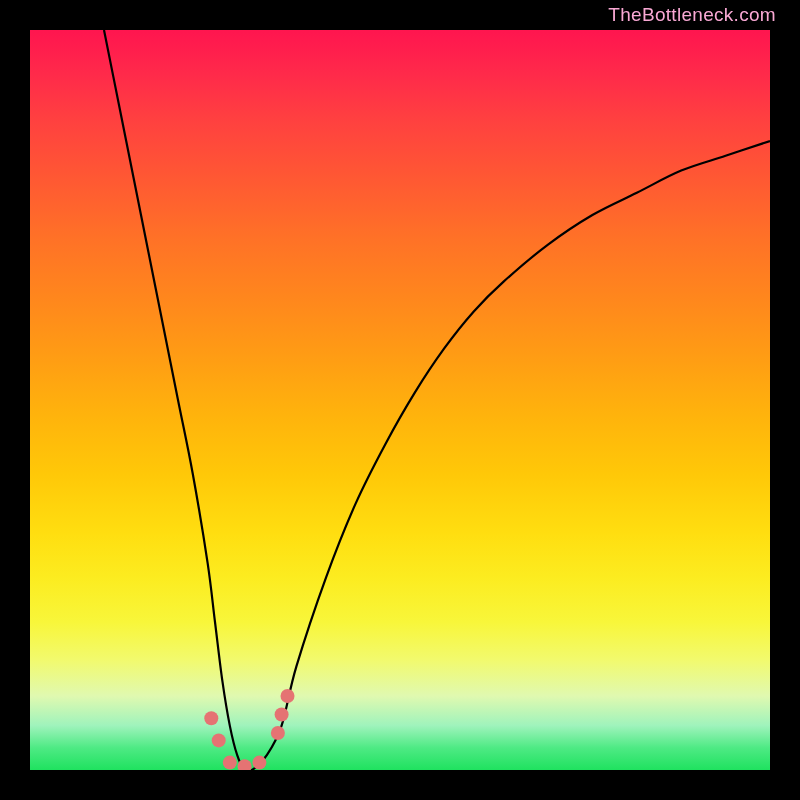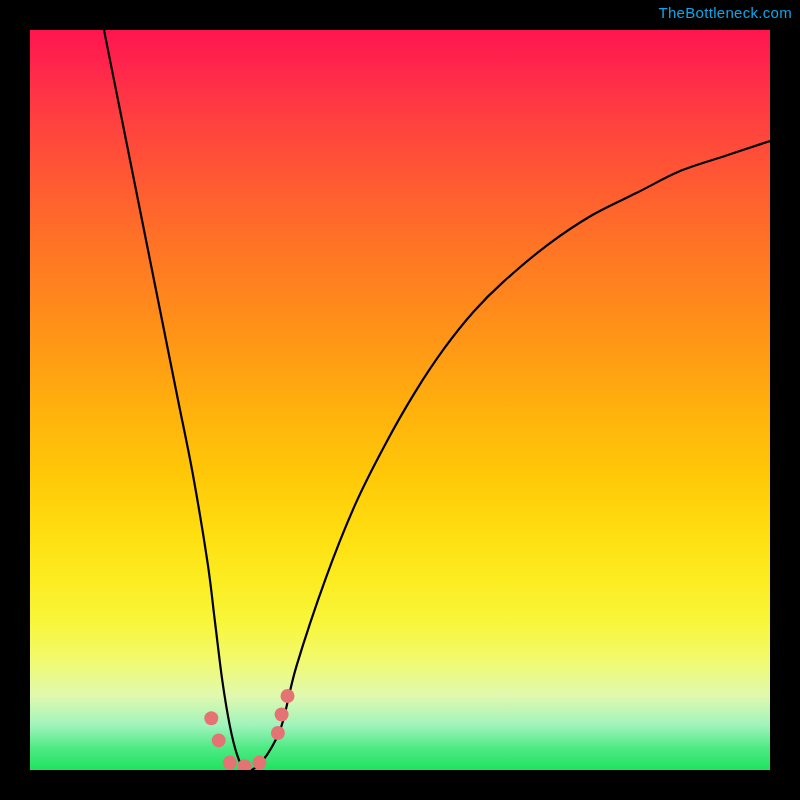--- a/index.html
+++ b/index.html
@@ -39,24 +39,24 @@
       #f8f63a 80%,
       #f2fa6c 85%,
       #e0f9b0 90%,
       #9ff3bc 94%,
       #4eea84 97%,
       #1fe25f 100%
     );
   }
   .watermark {
     position: absolute;
-    right: 8px;
+    right: 24px;
     top: 4px;
-    color: #0ea5e9;
-    font-size: 15px;
+    color: #f9a8d4;
+    font-size: 19px;
     font-weight: 500;
     letter-spacing: 0.3px;
     user-select: none;
   }
   svg.curve {
     position: absolute;
     left: 0;
     top: 0;
     width: 740px;
     height: 740px;

